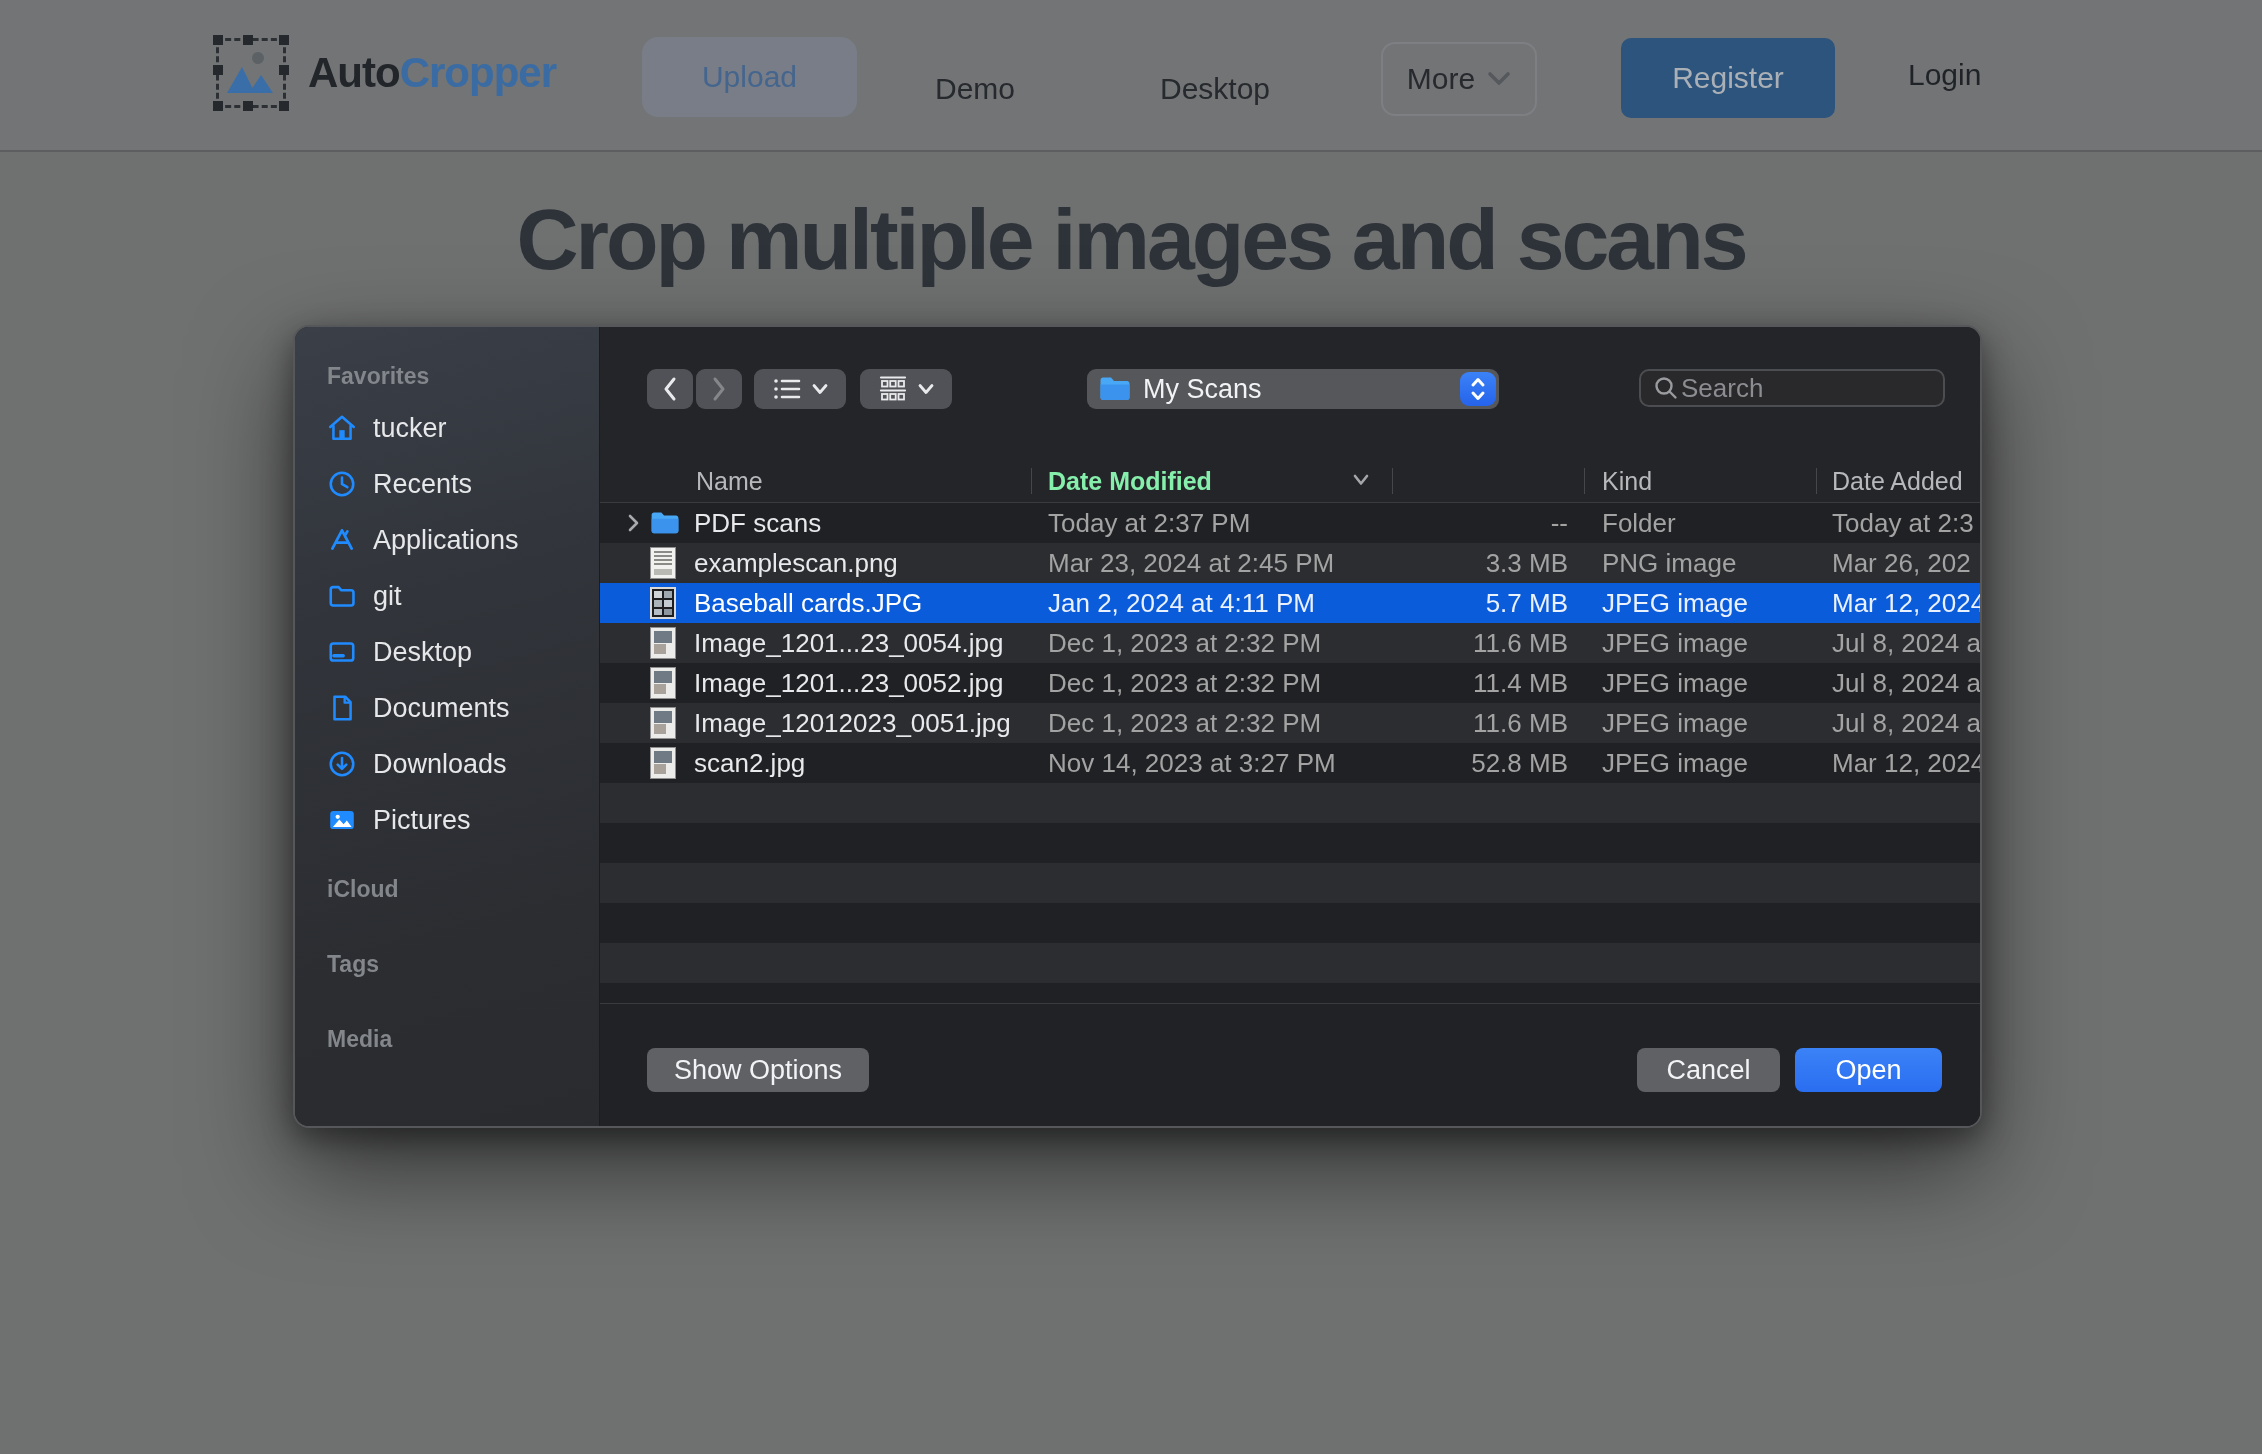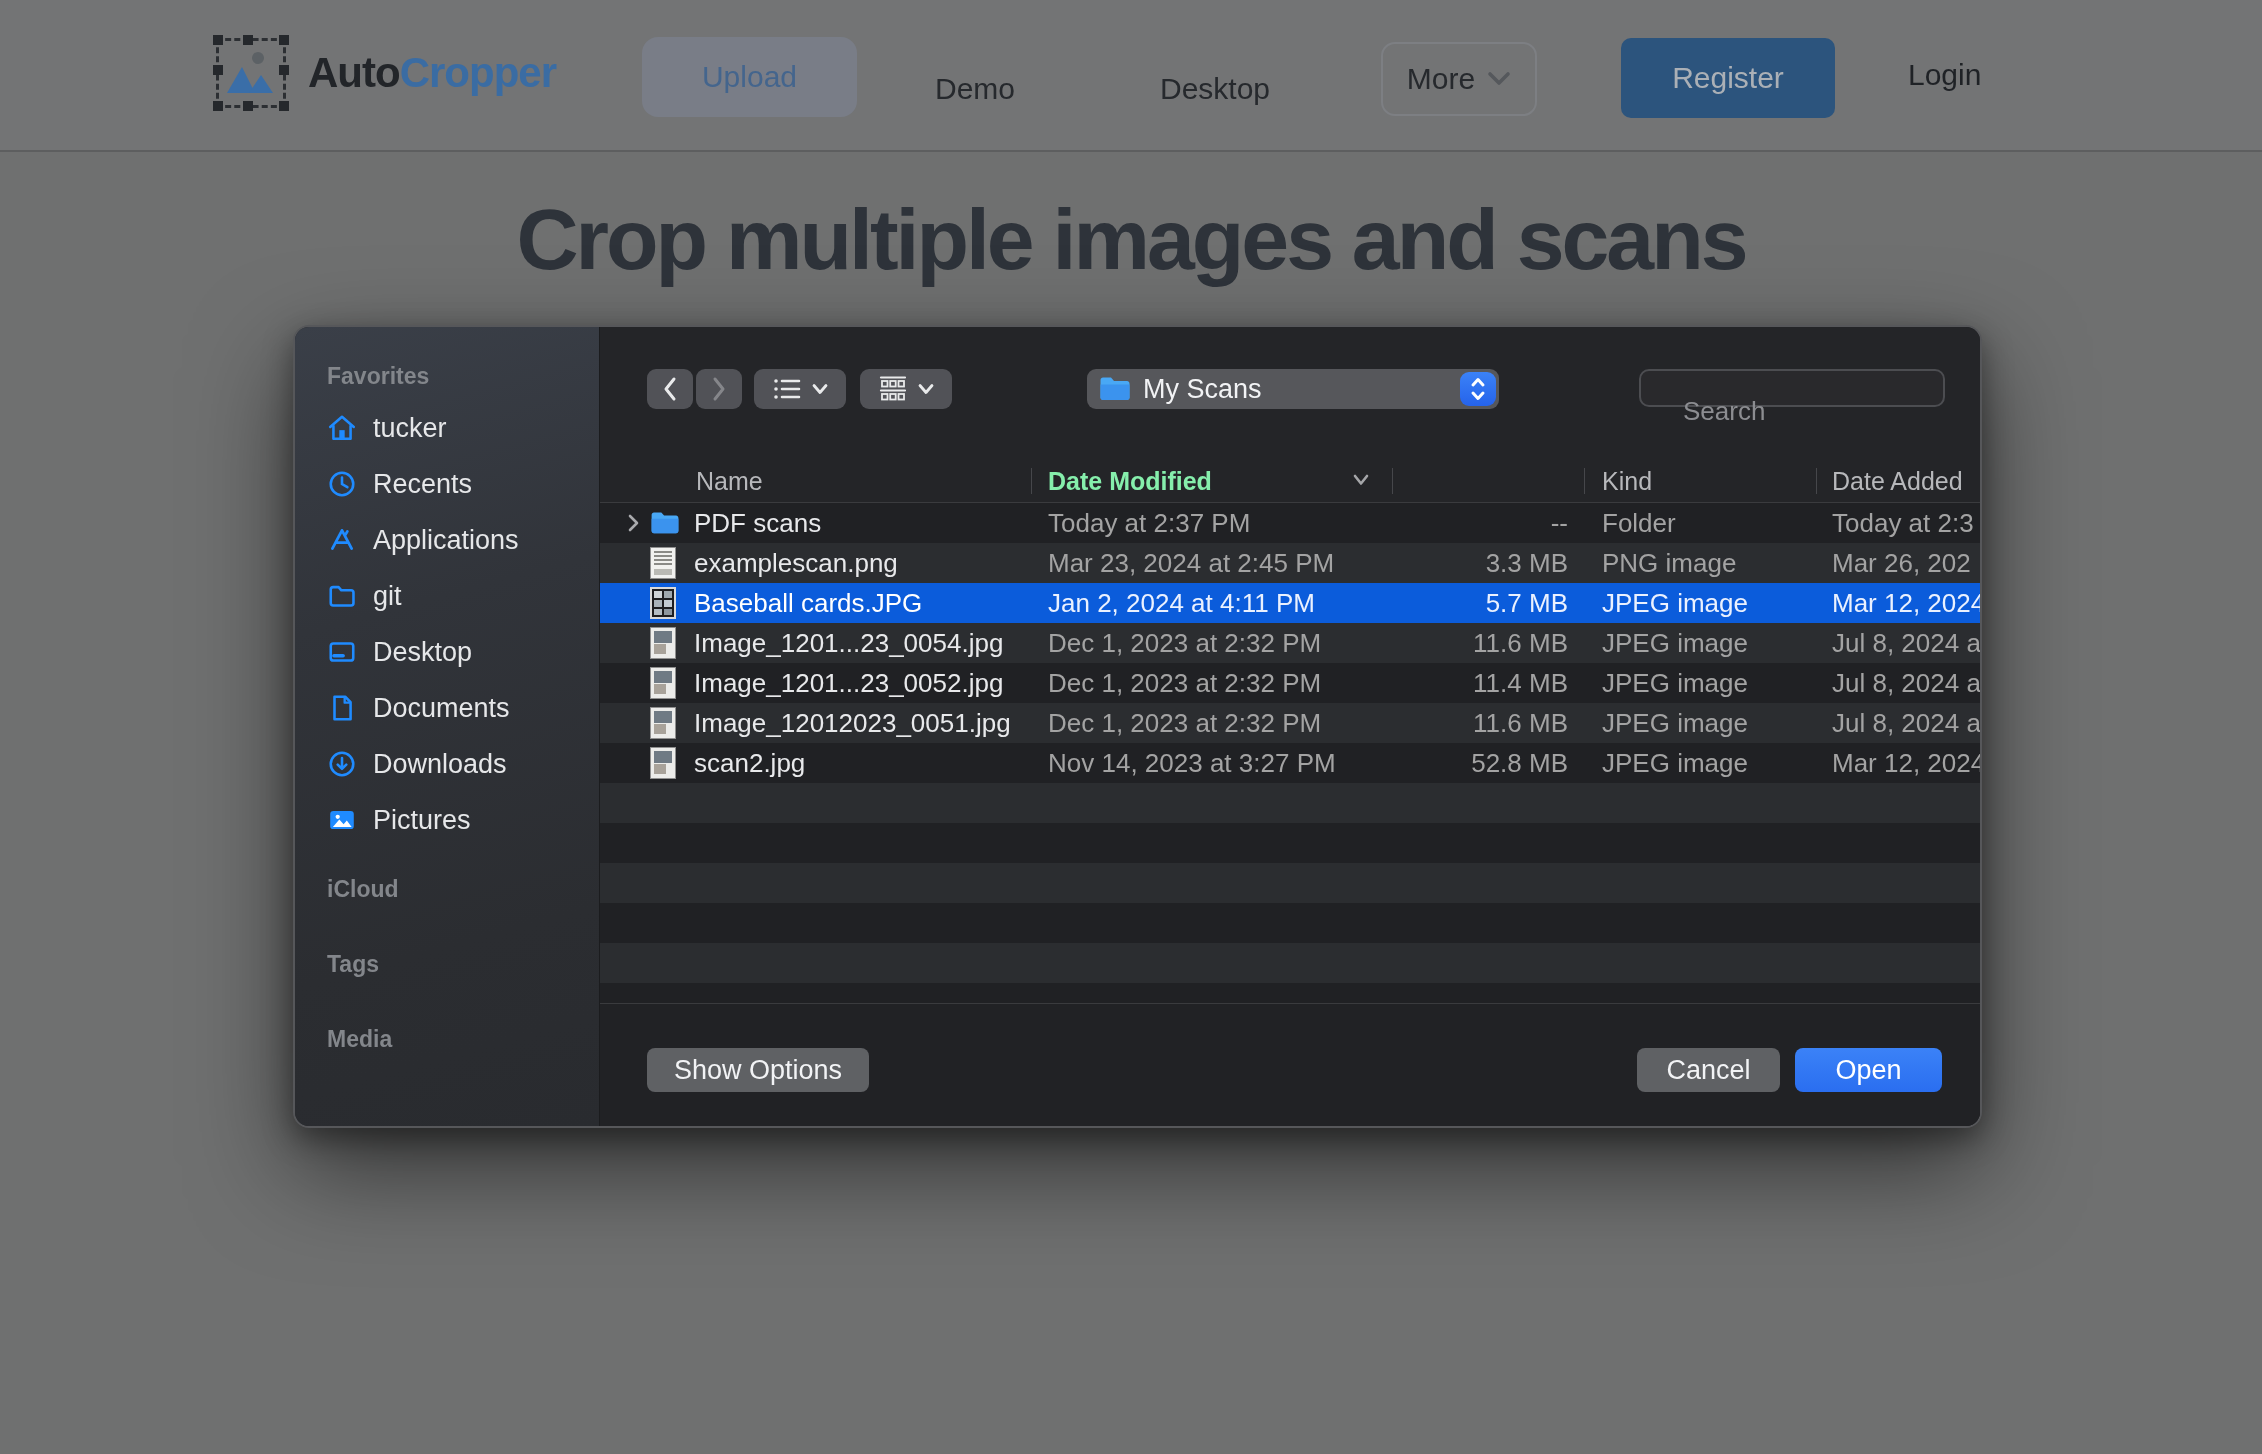--- a/index.html
+++ b/index.html
@@ -48,21 +48,21 @@
   .tbtn.back{left:47px;width:46px;}
   .tbtn.fwd{left:96px;width:46px;}
   .tbtn.viewlist{left:154px;width:92px;}
   .tbtn.viewgrid{left:260px;width:92px;}
   .loc-pill{position:absolute;top:42px;left:487px;width:412px;height:40px;background:#56575b;
     border-radius:9px;display:flex;align-items:center;gap:12px;padding-left:12px;box-sizing:border-box;}
   .loc-pill .loc-label{color:#f2f3f5;font-size:27px;}
   .stepper{position:absolute;right:3px;top:3px;width:36px;height:34px;border-radius:9px;
     background:linear-gradient(#3b82f7,#2563eb);display:flex;flex-direction:column;align-items:center;justify-content:center;}
   .search-box{position:absolute;top:42px;left:1039px;width:306px;height:38px;box-sizing:border-box;
-    border:2px solid #4c4d51;border-radius:10px;background:#29292c;display:flex;align-items:center;gap:24px;padding-left:12px;flex-direction:column;}
+    border:2px solid #4c4d51;border-radius:10px;background:#29292c;display:flex;align-items:center;gap:0;padding-left:12px;}
   .search-box input{background:transparent;border:none;outline:none;color:#d7d8da;font-size:26px;width:230px;
     font-family:"Liberation Sans","DejaVu Sans",sans-serif;}
   .search-box input::placeholder{color:#8c8d91;}
   
   .thead{position:relative;height:42px;flex:0 0 42px;border-bottom:1px solid #3a3b3e;font-size:25px;color:#b7b8bb;}
   .thead .hname{position:absolute;left:96px;top:7px;}
   .thead .hmod{position:absolute;left:448px;top:7px;color:#86efac;font-weight:700;}
   .thead .hsort{position:absolute;left:752px;top:13px;}
   .thead .hsize{position:absolute;left:805px;top:7px;margin-top:32px;}
   .thead .hkind{position:absolute;left:1002px;top:7px;}

